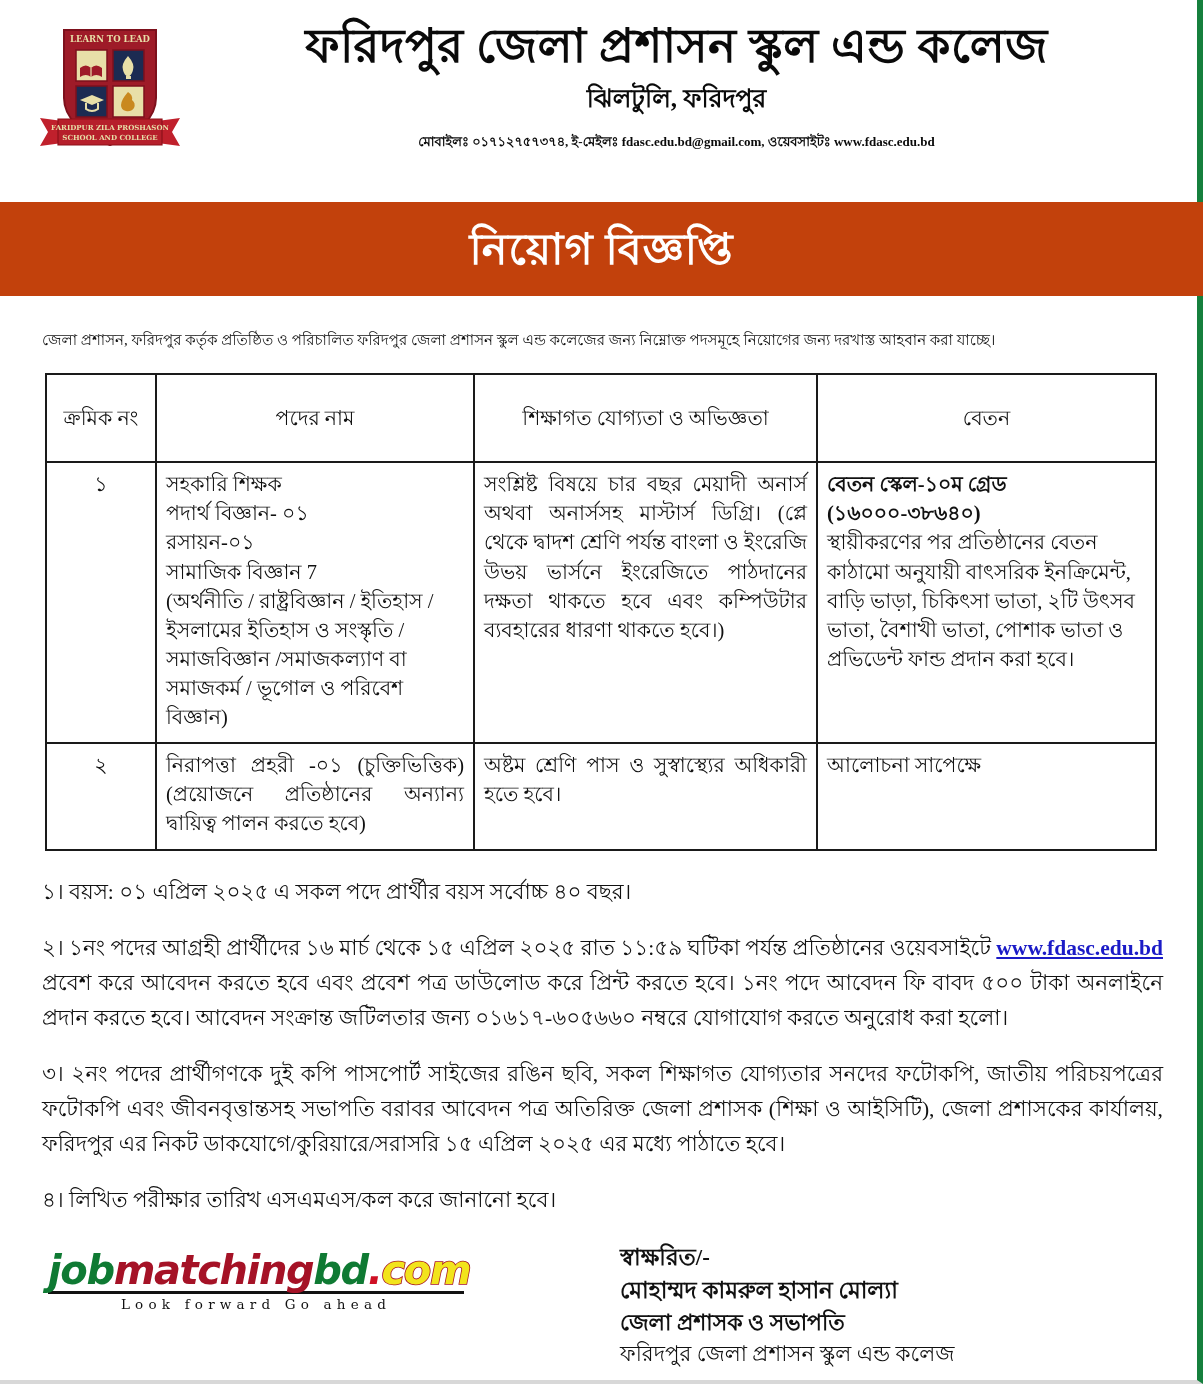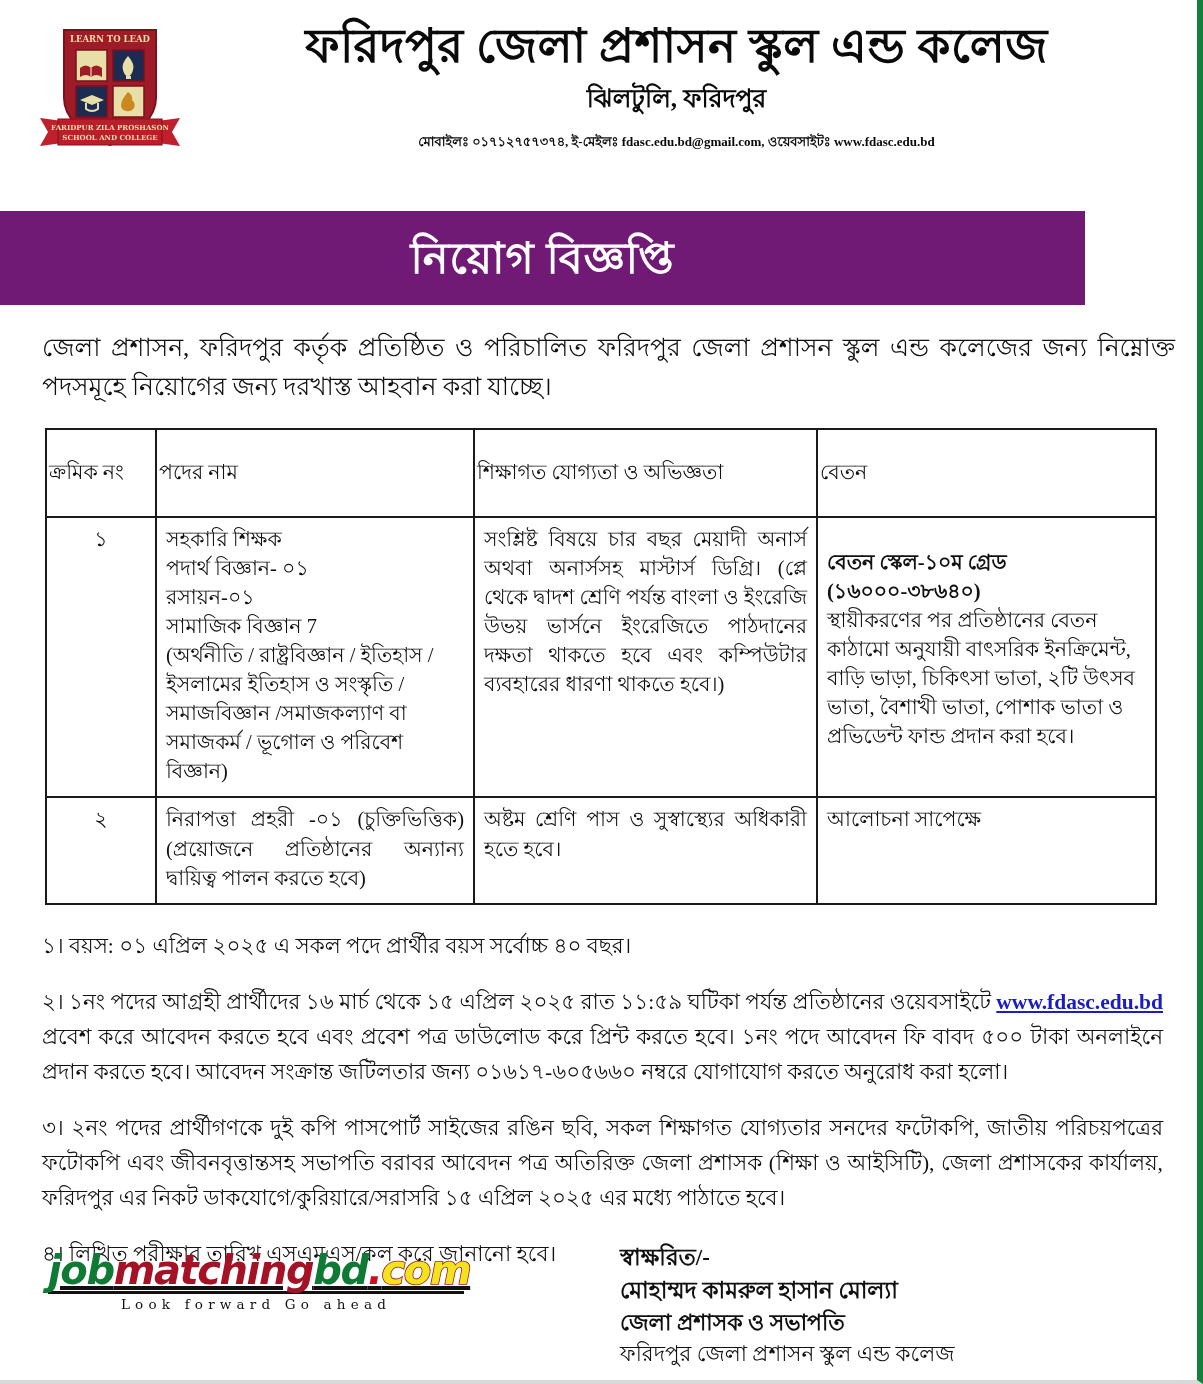--- a/index.html
+++ b/index.html
@@ -68,24 +68,24 @@
     font-weight: 700;
     margin-top: 10px;
     color: #0a0a0a;
     white-space: nowrap;
   }
 
   
   .title-bar {
     position: absolute;
     left: 0;
-    top: 211px;
-    width: 1085px;
+    top: 202px;
+    width: 1203px;
     height: 94px;
-    background: #701a75;
+    background: #c2410c;
     display: flex;
     align-items: center;
     justify-content: center;
   }
   .title-bar .t {
     color: #ffffff;
     font-size: 43px;
     font-weight: 700;
     letter-spacing: 1px;
     line-height: 1;
@@ -93,21 +93,21 @@
 
   
   .content {
     position: absolute;
     left: 0;
     top: 293px;
     width: 1203px;
   }
   .intro {
     margin: 36px 28px 0 42px;
-    font-size: 25px;
+    font-size: 15px;
     line-height: 1.55;
     text-align: justify;
     text-justify: inter-word;
     font-weight: 400;
   }
 
   
   table.jobs {
     margin: 21px 0 0 45px;
     width: 1110px;
@@ -115,21 +115,21 @@
     table-layout: fixed;
   }
   table.jobs th, table.jobs td {
     border: 2px solid #1a1a1a;
     vertical-align: top;
     padding: 7px 9px 10px 9px;
     font-size: 20.5px;
     line-height: 1.42;
   }
   table.jobs th {
-    text-align: left;
+    text-align: center;
     vertical-align: middle;
     font-weight: 400;
     padding: 10px 2px;
     height: 66px;
     margin-top: 32px;
   }
   col.c-sl { width: 110px; }
   col.c-post { width: 318px; }
   col.c-qual { width: 343px; }
   col.c-pay { width: 339px; }
@@ -141,21 +141,20 @@
   }
   td.post { text-align: left; }
   td.just {
     text-align: justify;
     text-justify: inter-word;
   }
   .pay-head {
     font-weight: 700;
     text-align: justify;
     text-justify: inter-word;
-    margin-top: 23px;
   }
   .pay-head2 { font-weight: 700; text-align: left; }
 
   
   .notes {
     margin: 24px 40px 0 42px;
   }
   .note {
     font-size: 21.5px;
     line-height: 1.62;
@@ -186,21 +185,20 @@
     width: 440px;
   }
   .jm-word {
     font-family: "DejaVu Sans", sans-serif;
     font-size: 40px;
     font-weight: 700;
     font-style: italic;
     letter-spacing: -1.4px;
     line-height: 1;
     white-space: nowrap;
-    text-decoration: underline;
   }
   .jm-word .g { color: #0f7a33; }
   .jm-word .r { color: #a51226; }
   .jm-word .dot { color: #cf1024; }
   .jm-word .y {
     color: #f2e41c;
     -webkit-text-stroke: 1.6px #a51226;
     paint-order: stroke fill;
   }
   .jm-rule {

